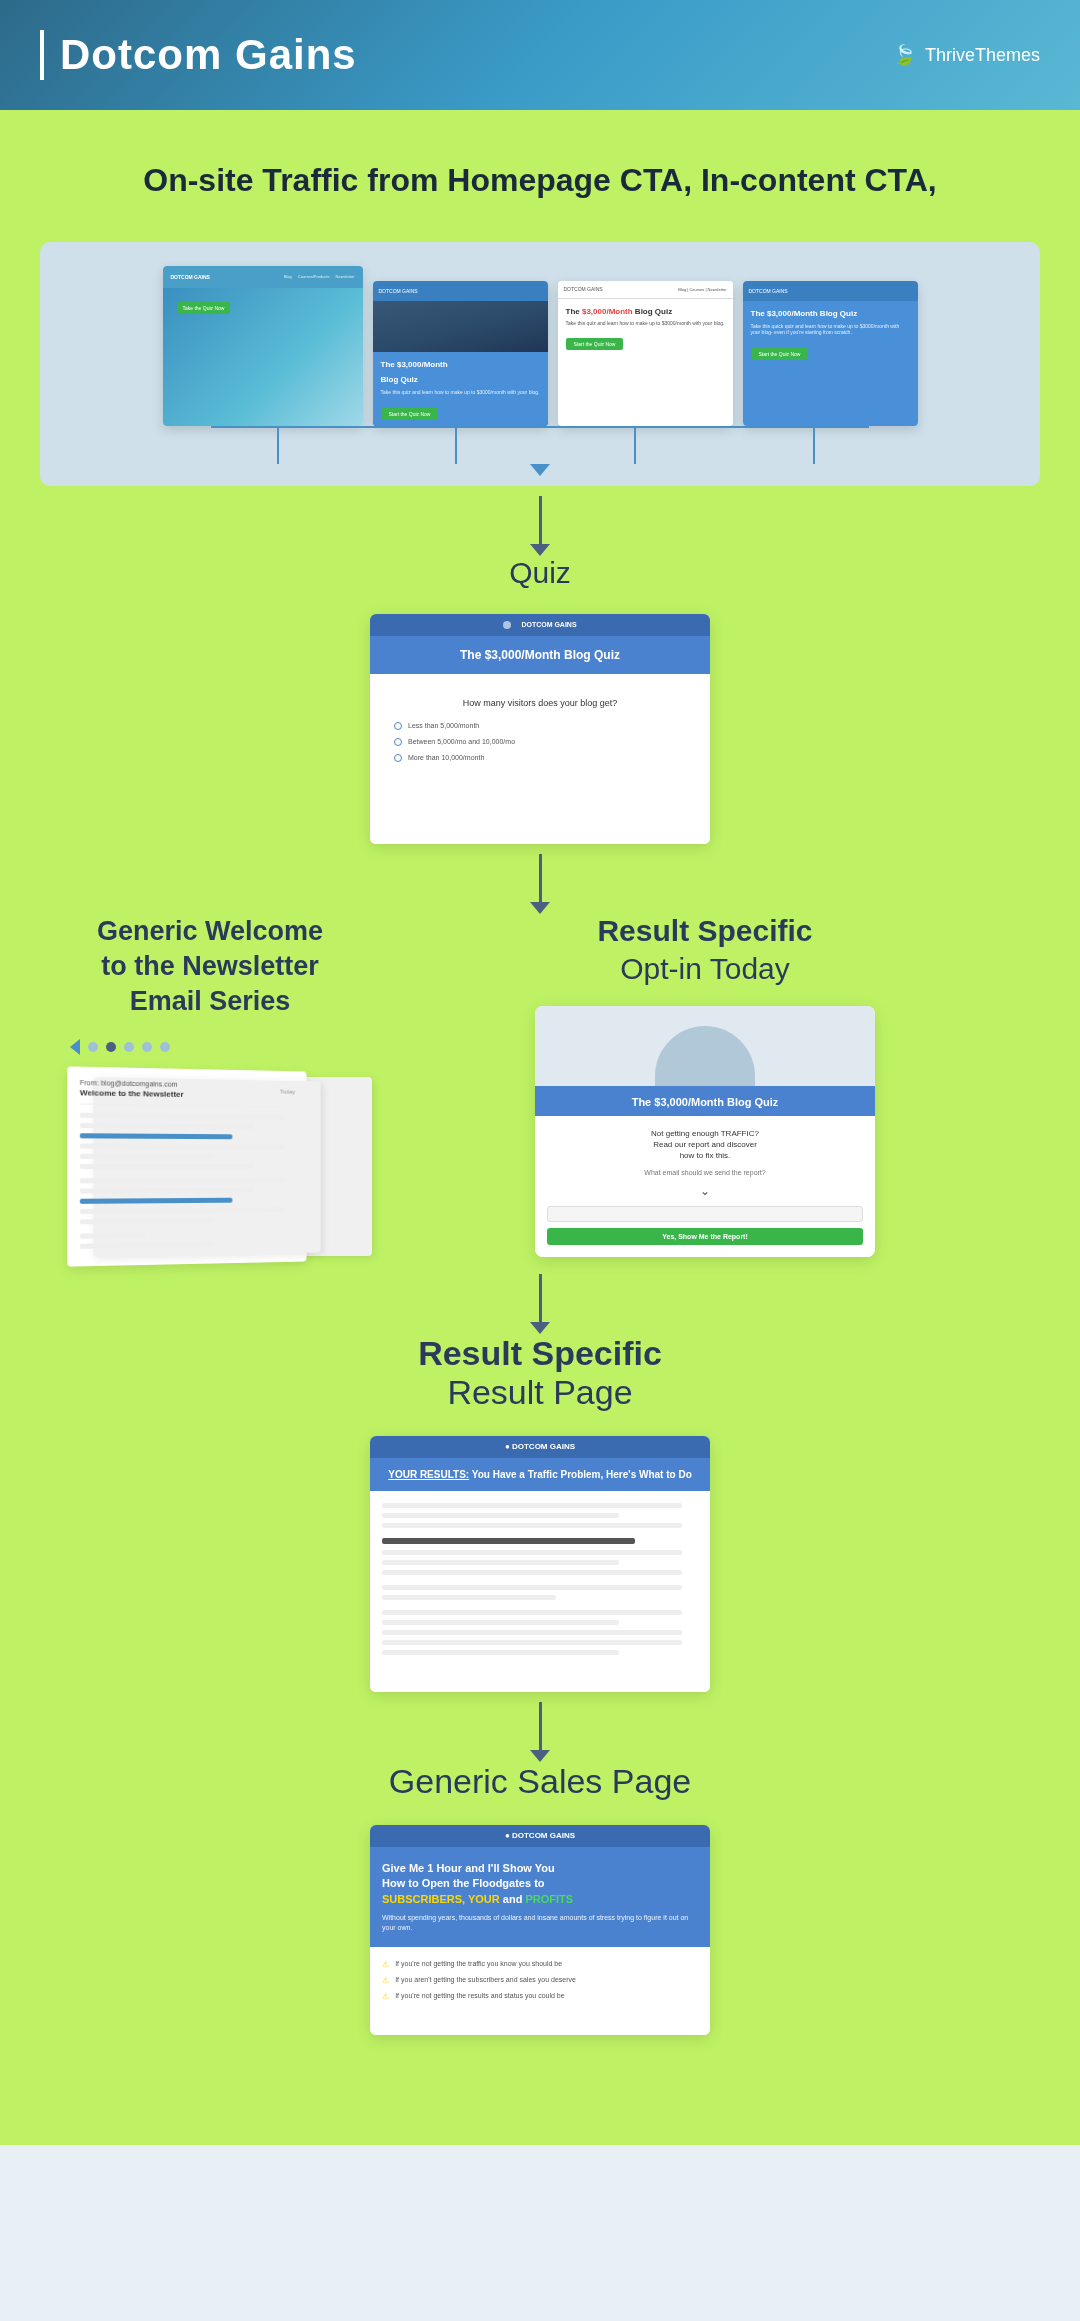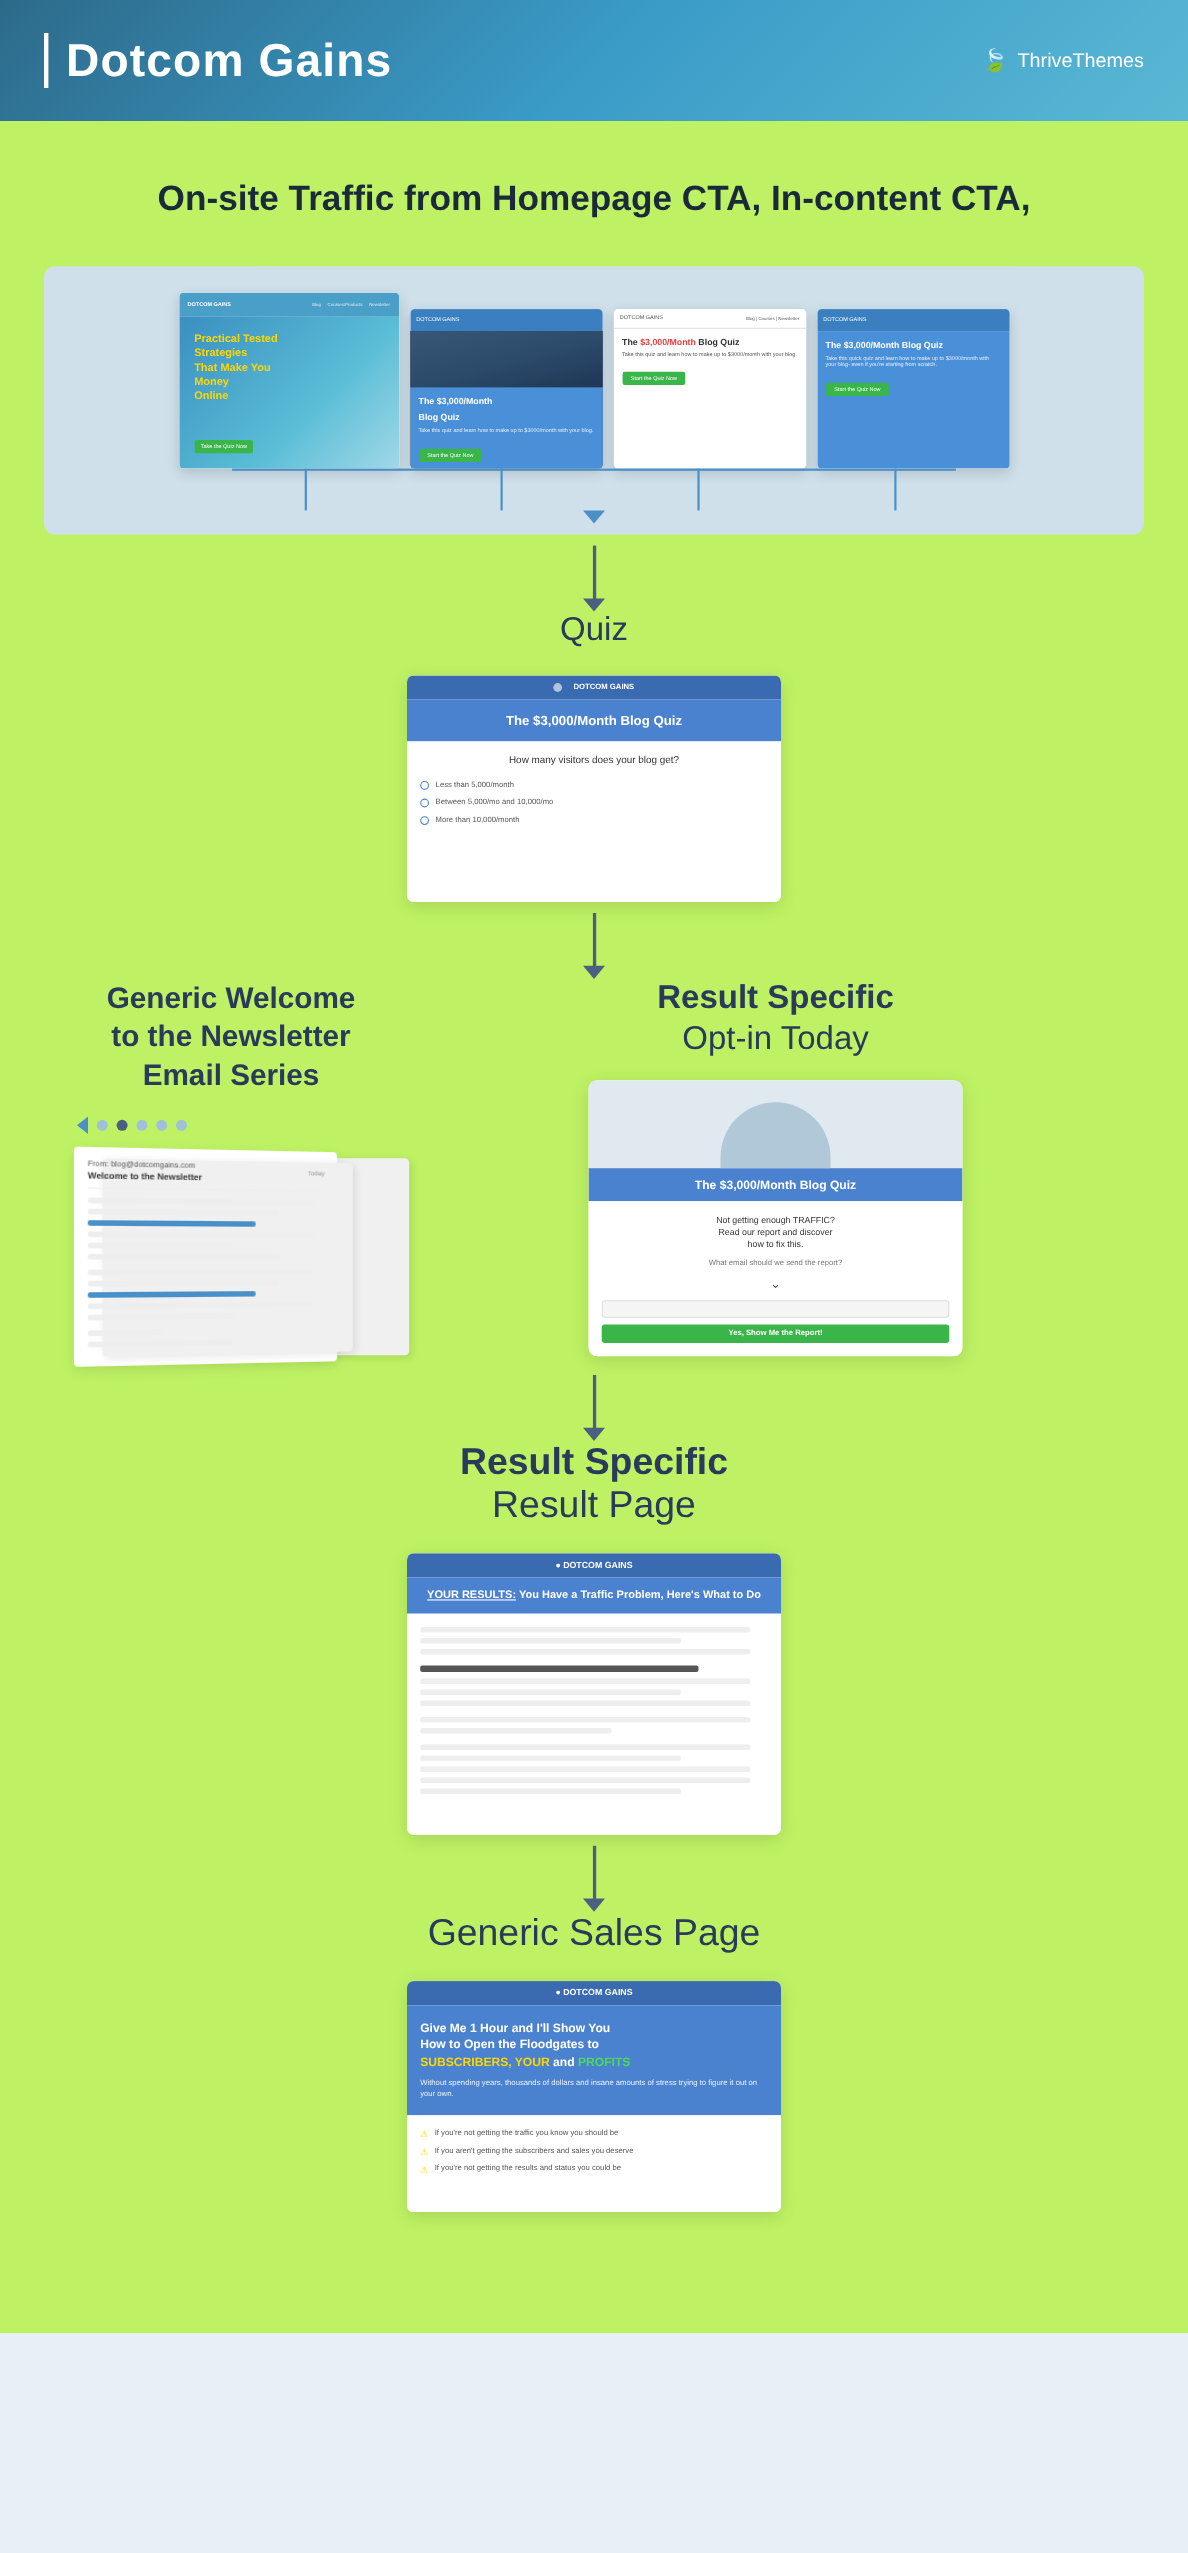--- a/index.html
+++ b/index.html
@@ -281,21 +281,21 @@
       background: #4a82d0;
       padding: 12px;
       text-align: center;
     }
     .qfm-hero-title {
       color: white;
       font-size: 12px;
       font-weight: 700;
     }
     .qfm-body {
-      padding: 12px;
+      padding: 24px;
       background: white;
     }
     .qfm-question {
       font-size: 9px;
       color: #333;
       text-align: center;
       margin-bottom: 14px;
     }
     .qfm-option {
       display: flex;
@@ -621,28 +621,20 @@
       <div class="mockup-card main-site">
         <div class="site-header-bar">
           <div class="site-logo-text">DOTCOM GAINS</div>
           <div class="site-nav-links">
             <span class="site-nav-link">Blog</span>
             <span class="site-nav-link">Courses/Products</span>
             <span class="site-nav-link">Newsletter</span>
           </div>
         </div>
         <div class="site-hero">
-          <div>
-            <div class="site-hero-title">
-              <span>Practical Tested Strategies</span><br>
-              <span>That </span>
-              <span style="color:#ffd700;">Make You Money</span><br>
-              <span>Online</span>
-            </div>
-          </div>
           <div class="site-hero-btn">Take the Quiz Now</div>
         </div>
       </div>
 
       <div class="mockup-card quiz-dark">
         <div class="quiz-header-bar">
           <span class="quiz-logo-sm">DOTCOM GAINS</span>
         </div>
         <div style="background:#1a2a3a; height:calc(100% - 20px); display:flex; flex-direction:column;">
           <div style="background:linear-gradient(135deg,#2a3a5a,#5a7090); height:55px; display:flex; align-items:center; justify-content:center;">

